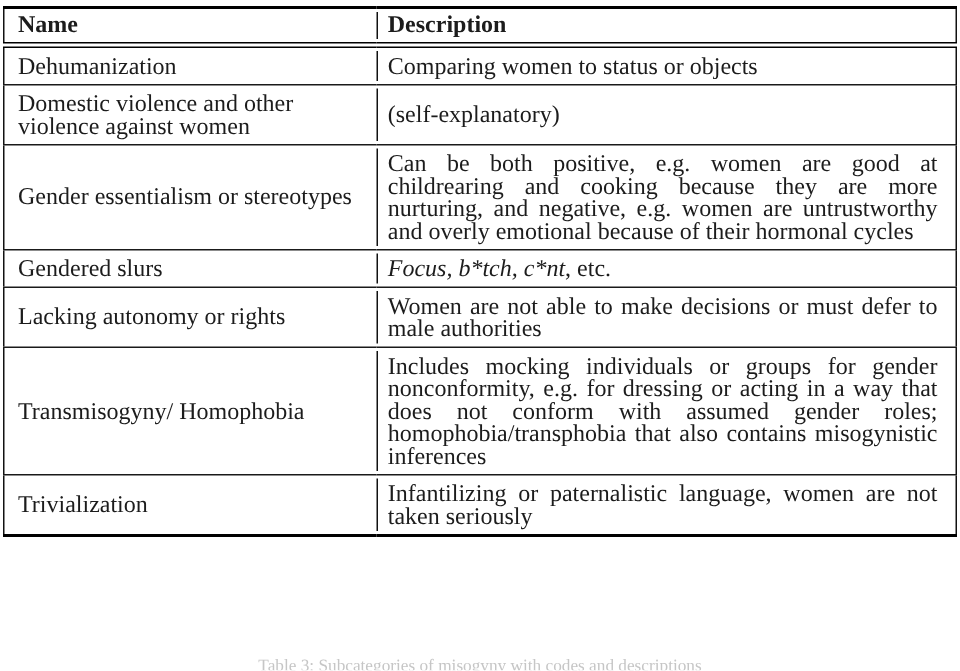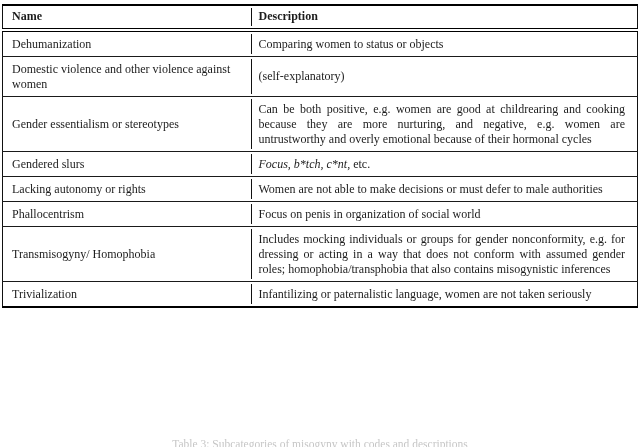--- a/index.html
+++ b/index.html
@@ -19,21 +19,21 @@
   table.taxonomy {
     position: absolute;
     left: 2px;
     top: 4px;
     width: 636px;
     border-collapse: collapse;
     border-top: 2.5px solid #000;
     border-bottom: 2.5px solid #000;
     border-left: 1px solid #111;
     border-right: 1px solid #111;
-    font-size: 12px;
+    font-size: 16px;
     line-height: 15px;
   }
   table.taxonomy thead tr {
     border-bottom: 4px double #000;
   }
   table.taxonomy tbody tr {
     border-bottom: 1px solid #1a1a1a;
   }
   table.taxonomy tbody tr:last-child {
     border-bottom: none;
@@ -119,24 +119,20 @@
     <td class="name-cell">Gendered slurs</td>
     <td class="desc-cell"><i>Focus, b*tch, c*nt</i><span>, etc.</span></td>
   </tr>
 
 
   <tr>
     <td class="name-cell">Lacking autonomy or rights</td>
     <td class="desc-cell"><span>Women are not able to make decisions or must defer to male authorities</span></td>
   </tr>
 
-  <tr>
-    <td class="name-cell">Phallocentrism</td>
-    <td class="desc-cell"><span>Focus on penis in organization of social world</span></td>
-  </tr>
 
 
 
   <tr>
     <td class="name-cell">Transmisogyny/ Homophobia</td>
     <td class="desc-cell"><span>Includes mocking individuals or groups for gender nonconformity, e.g. for dressing or acting in a way that does not conform with assumed gender roles; homophobia/transphobia that also contains misogynistic inferences</span></td>
   </tr>
 
   <tr>
     <td class="name-cell">Trivialization</td>

